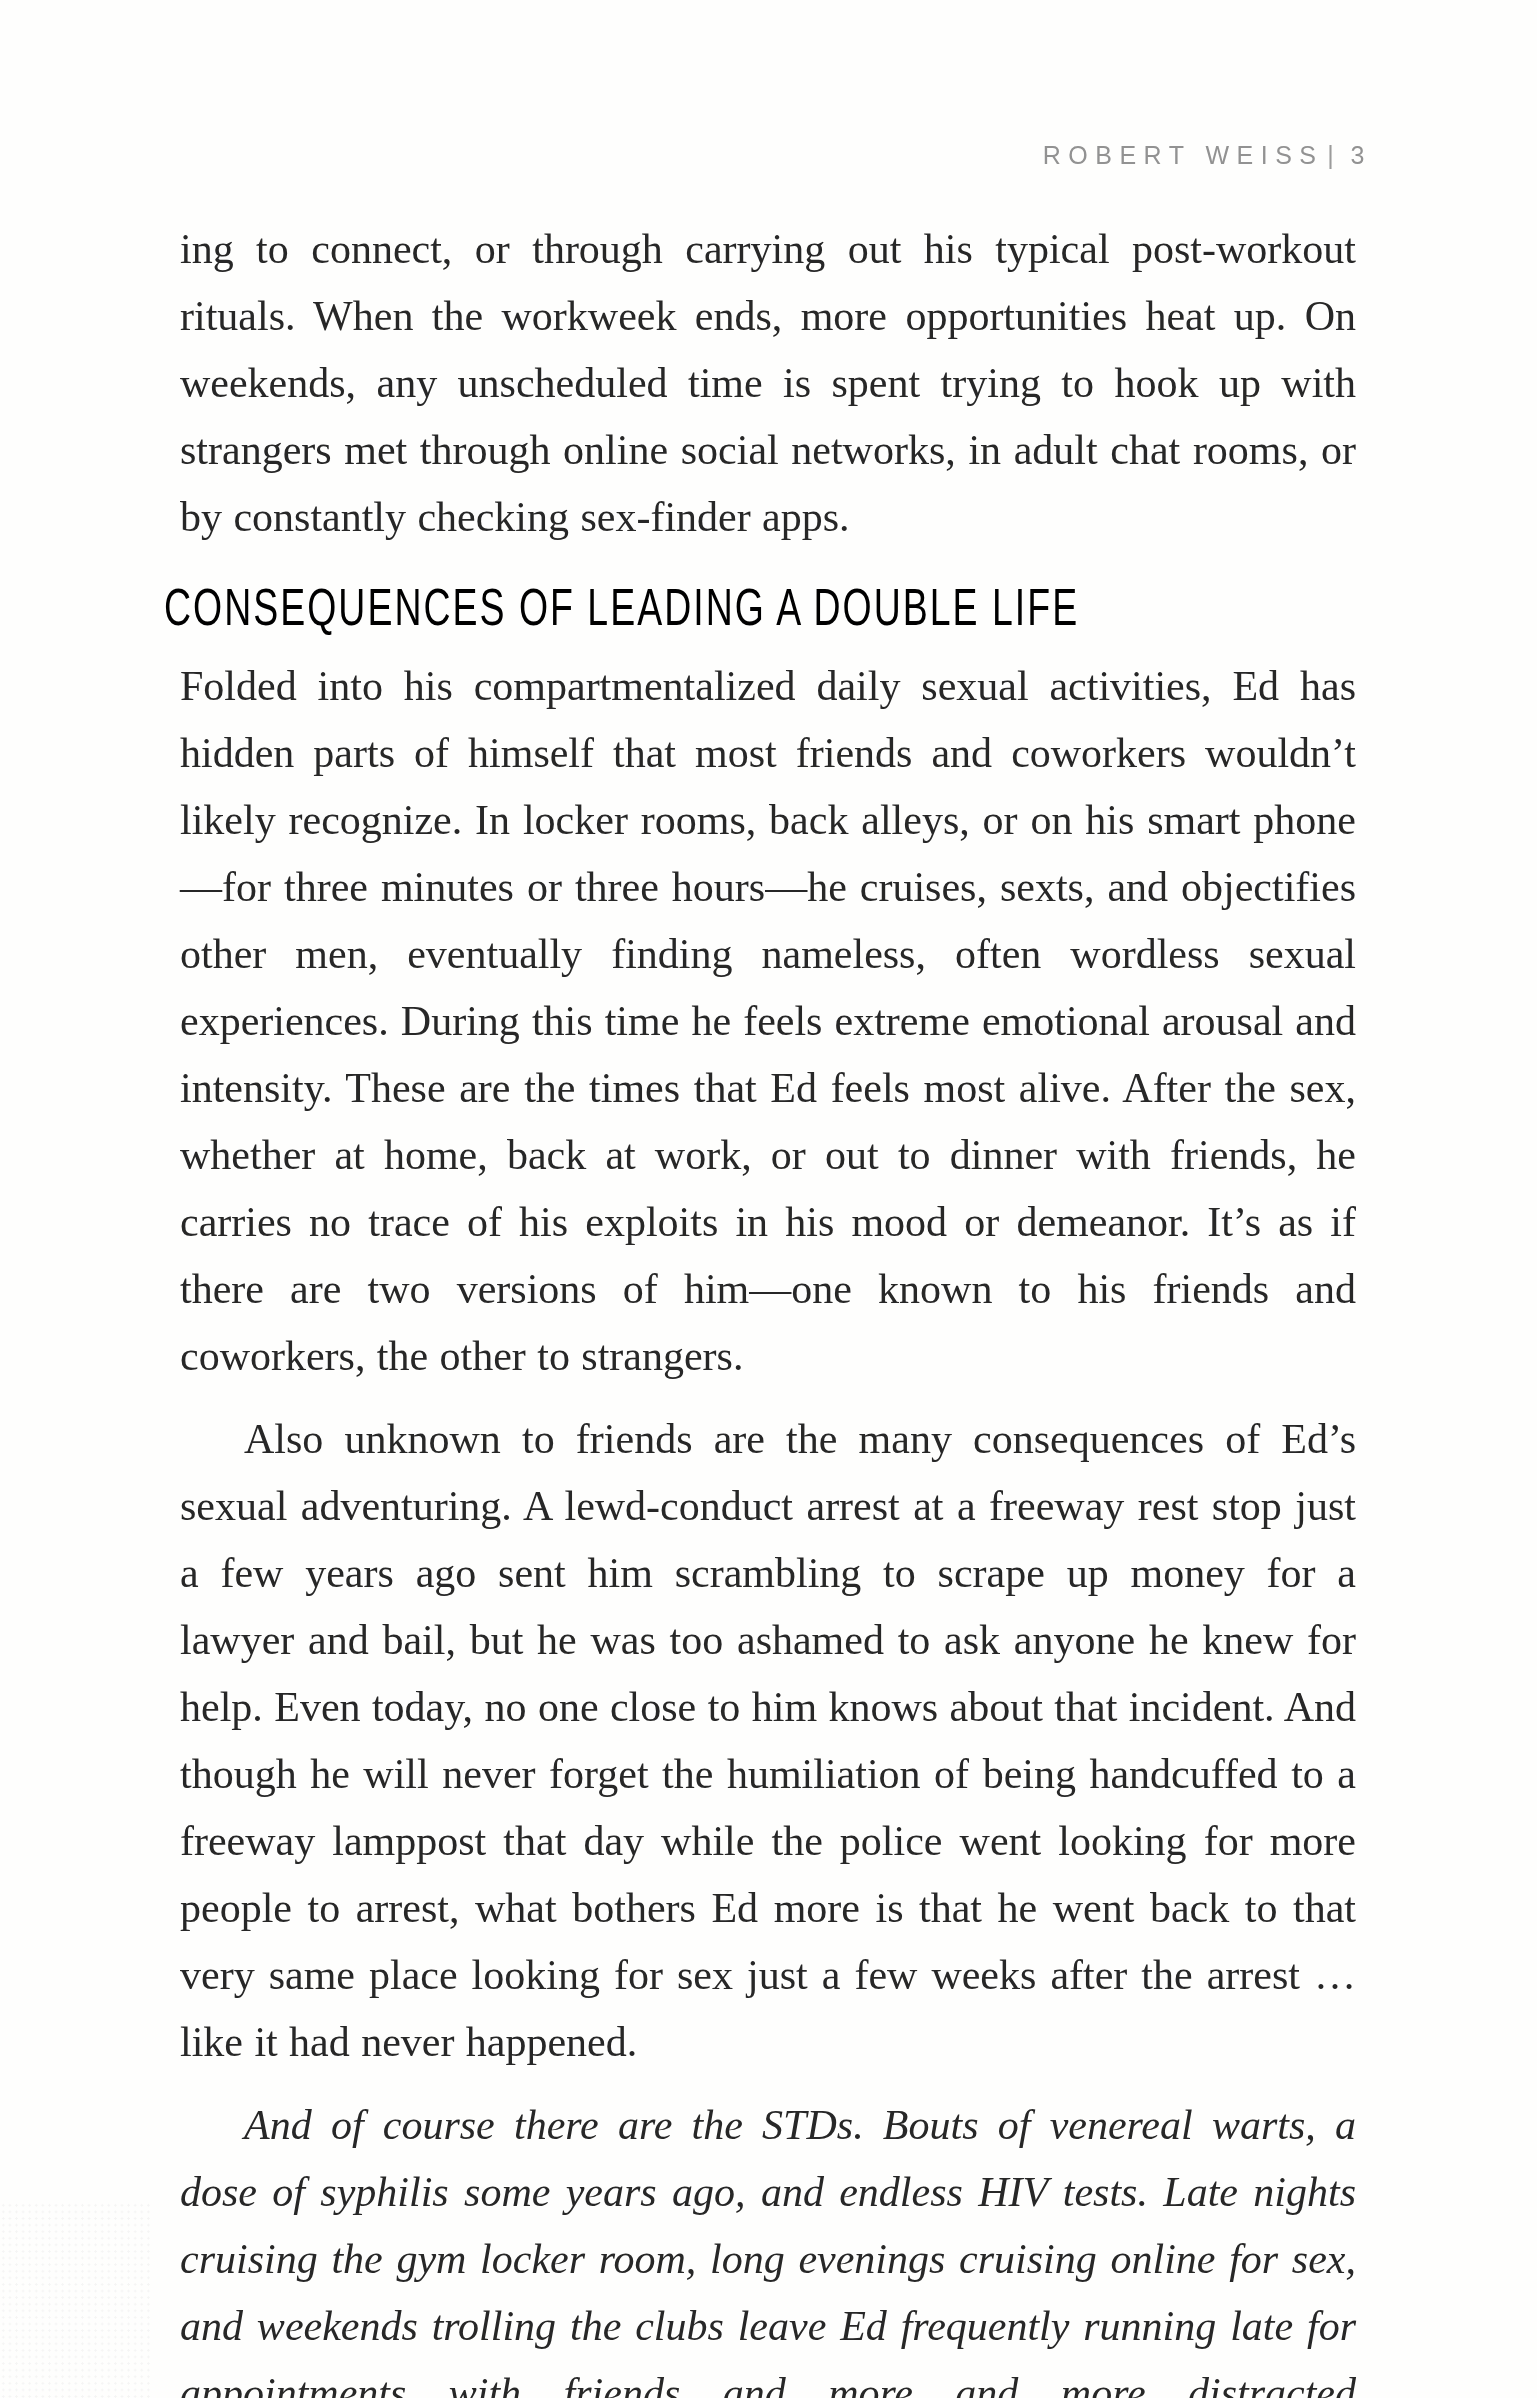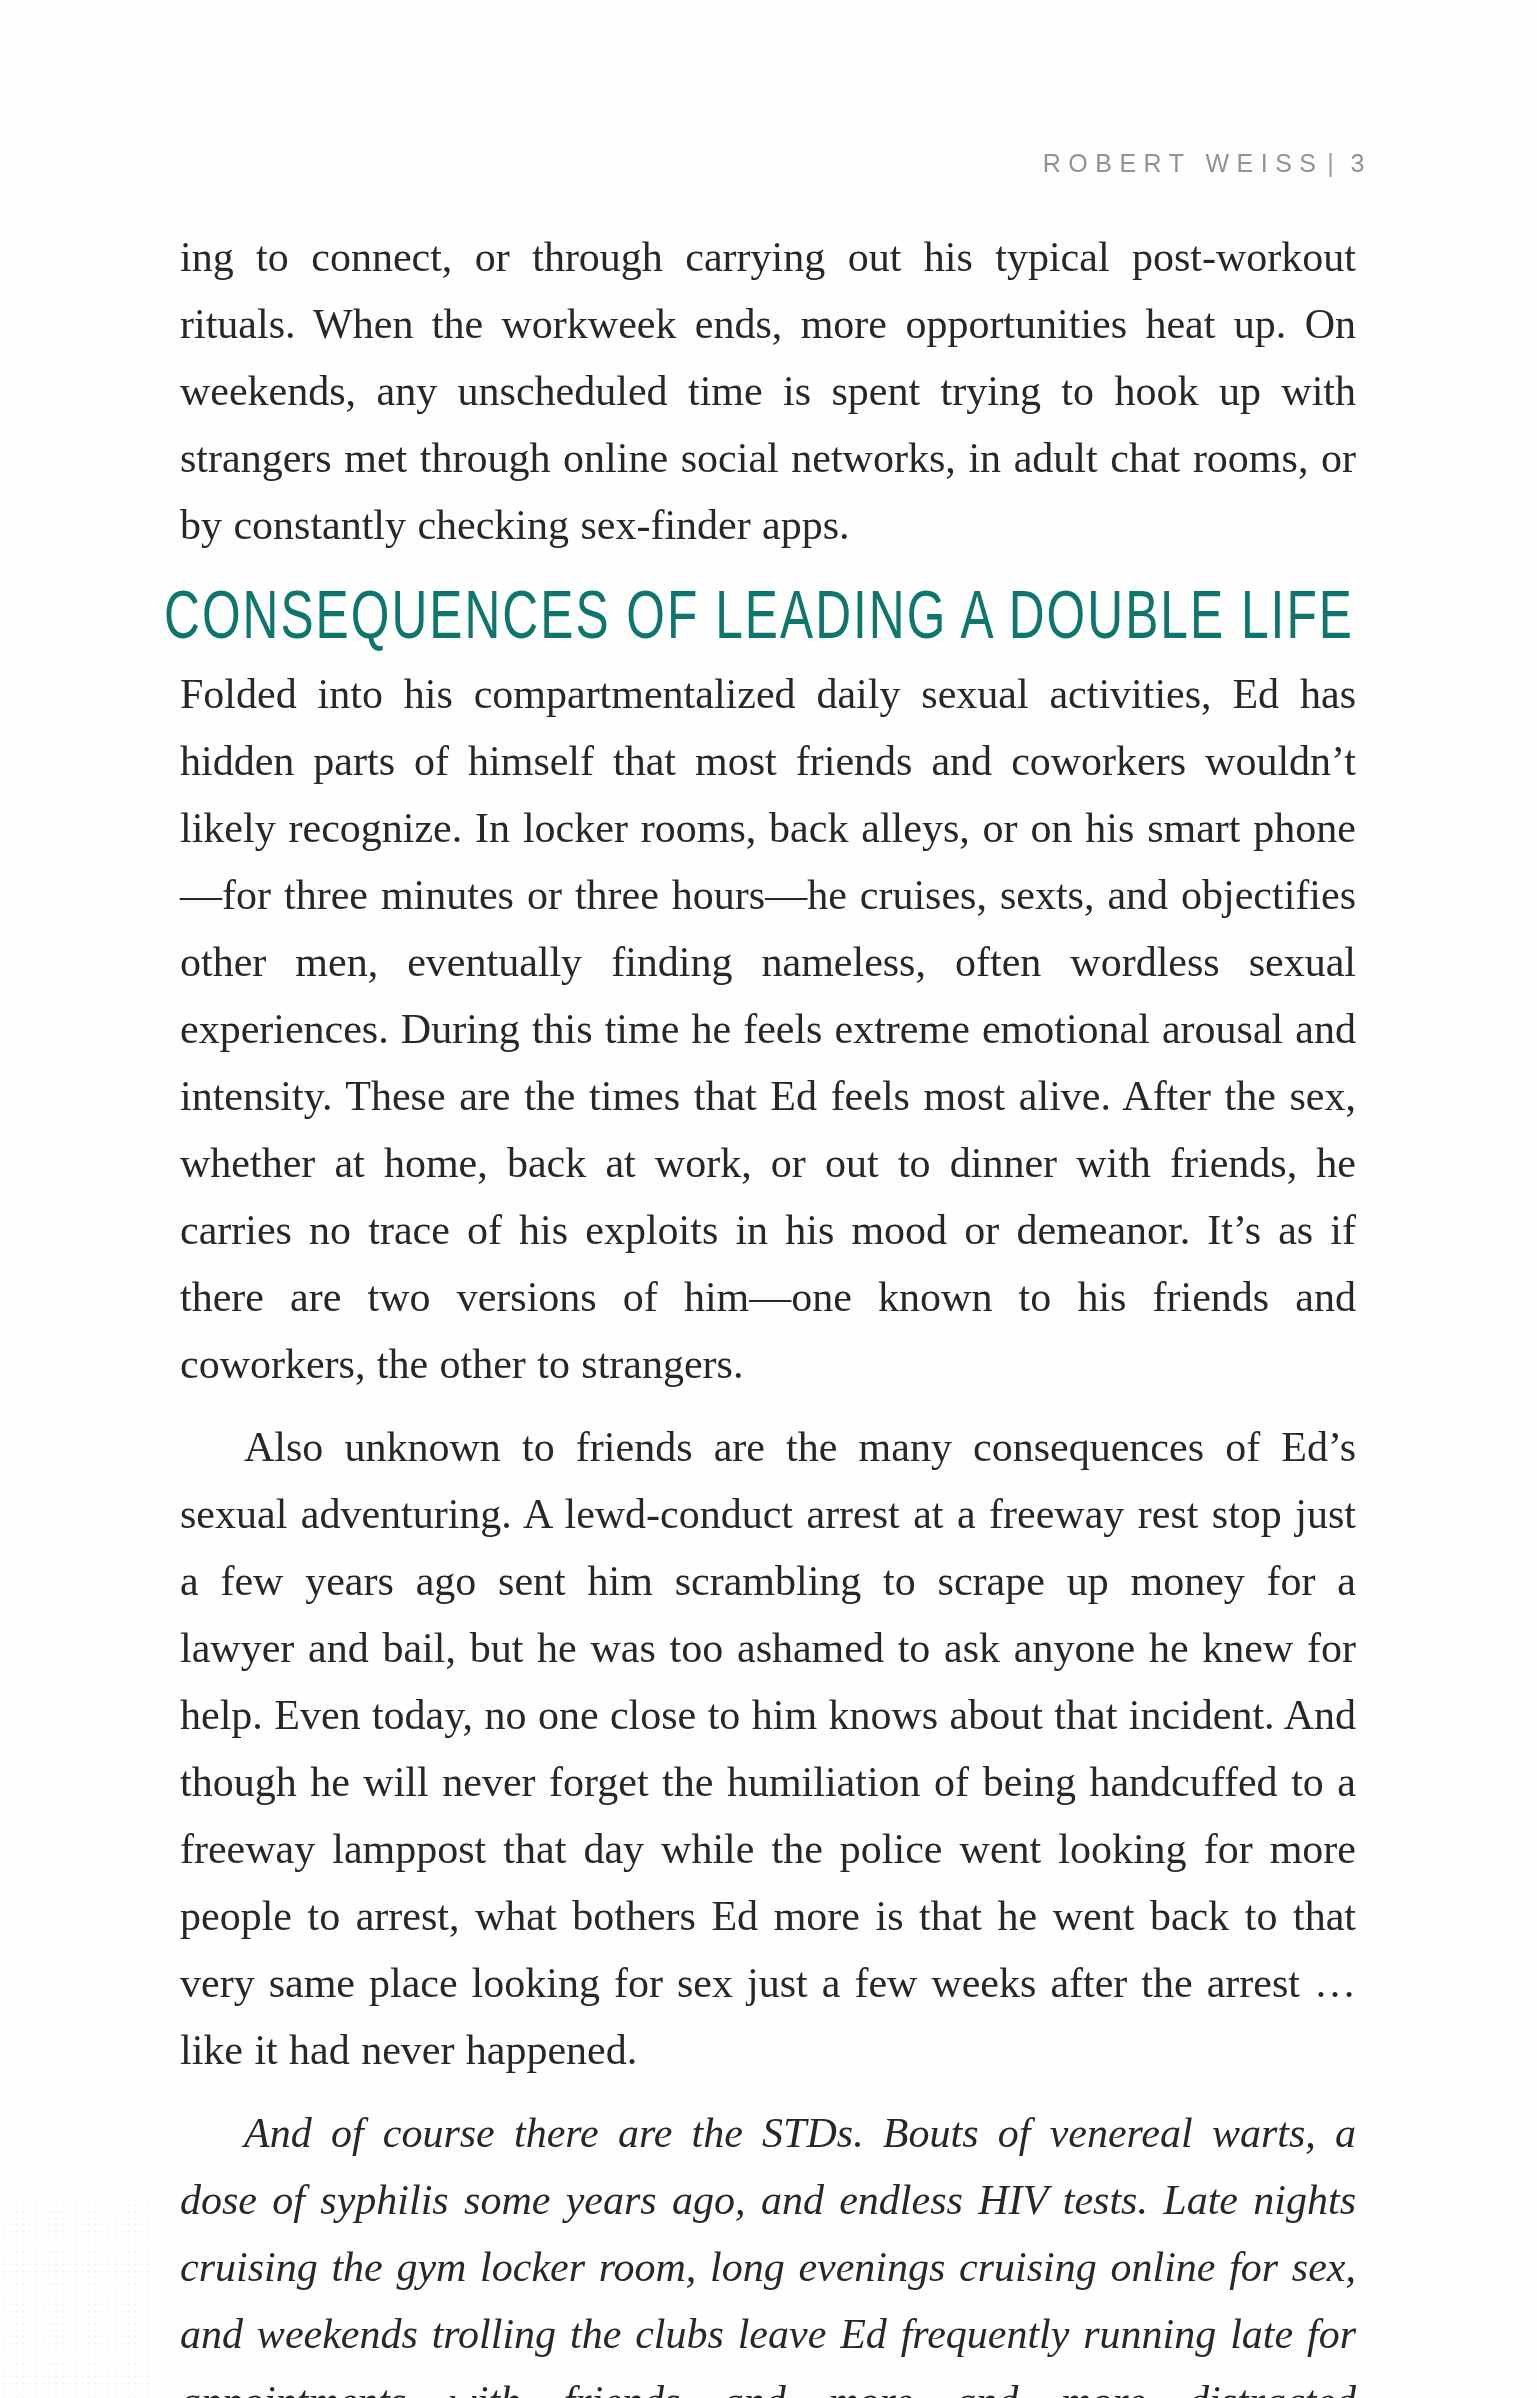--- a/index.html
+++ b/index.html
@@ -7,21 +7,21 @@
     padding: 0;
     background: #ffffff;
   }
   .page {
     position: relative;
     width: 1537px;
     height: 2399px;
     background: #fefefd;
     overflow: hidden;
     box-sizing: border-box;
-    padding: 8px 165px 0 164px;
+    padding: 0 165px 0 164px;
     font-family: "Liberation Serif", serif;
     color: #272727;
   }
   .running-header {
     margin-top: 139px;
     height: 32px;
     line-height: 32px;
     text-align: right;
     font-family: "Liberation Sans", sans-serif;
     font-size: 25px;
@@ -44,22 +44,22 @@
   }
   .par-opening {
     margin-top: 45px;
   }
   .section-heading {
     margin: 26px 0 3.7px 0;
     height: 60px;
     line-height: 60px;
     font-family: "Liberation Sans", sans-serif;
     font-weight: 400;
-    font-size: 69px;
-    color: #0f766e;
+    font-size: 52px;
+    color: #000000;
     white-space: nowrap;
   }
   .section-heading .condense {
     display: inline-block;
     transform: scaleX(0.72);
     transform-origin: left center;
     letter-spacing: 2.8px;
   }
   .indented {
     text-indent: 64px;

